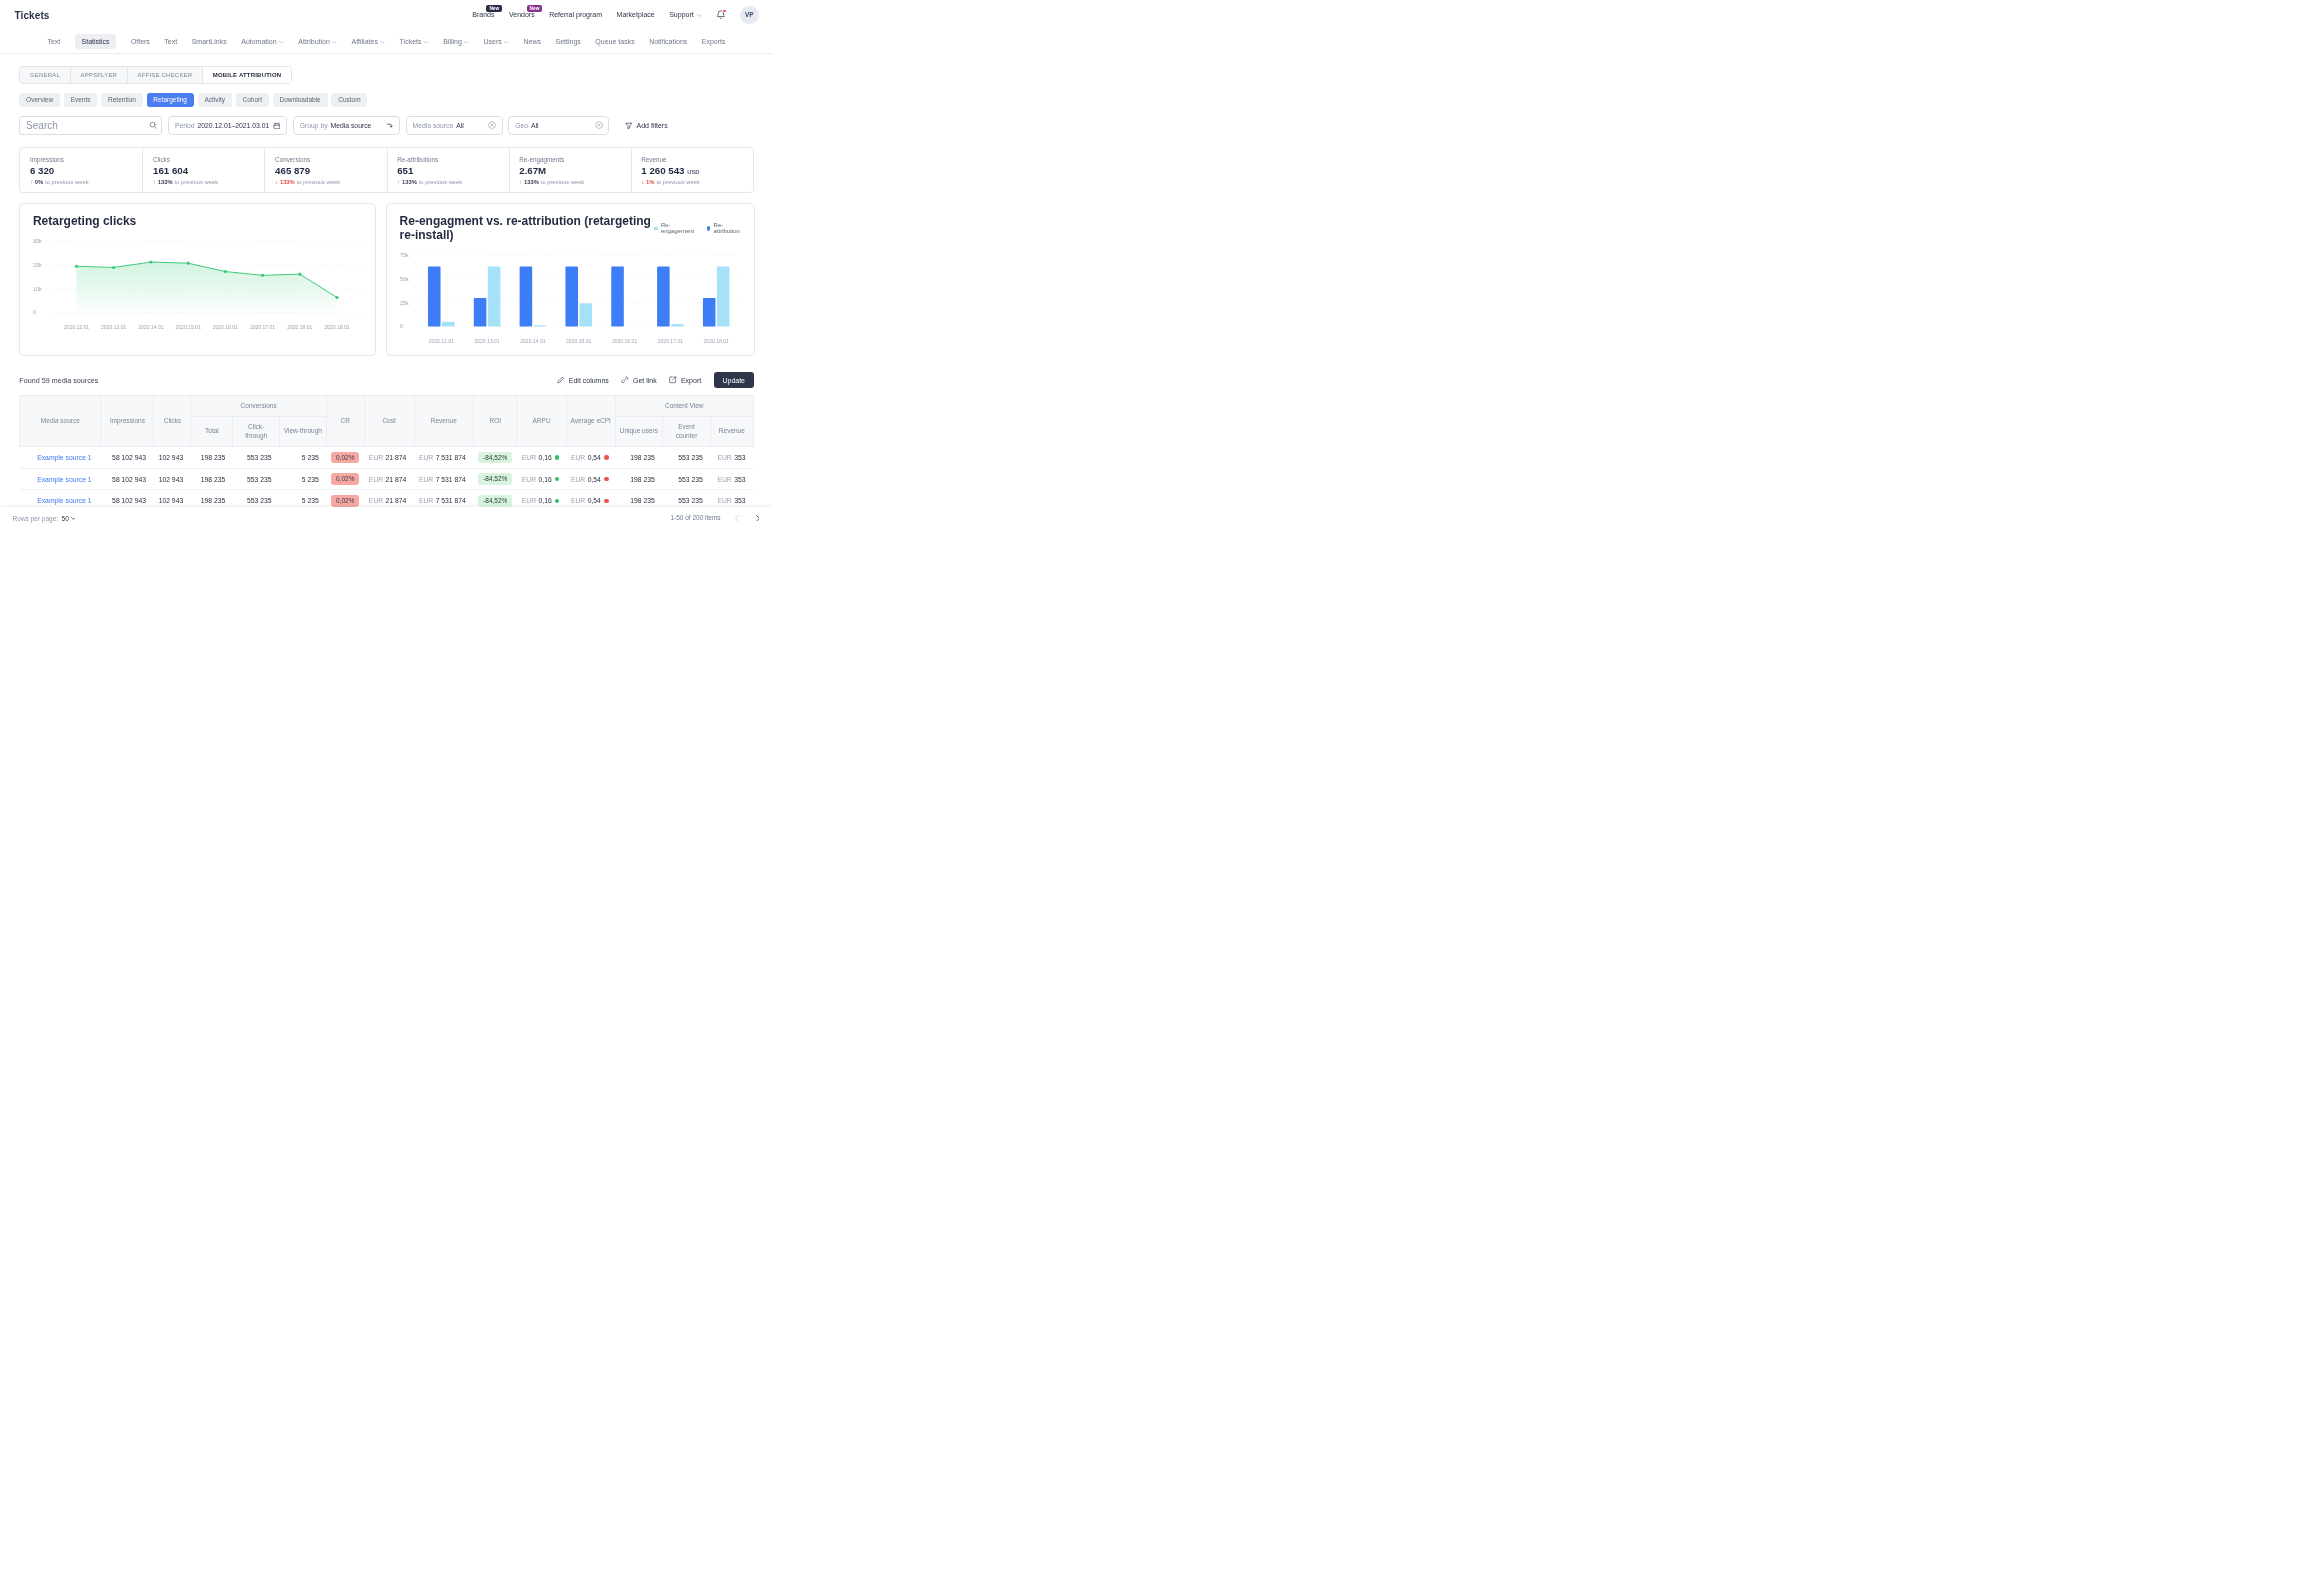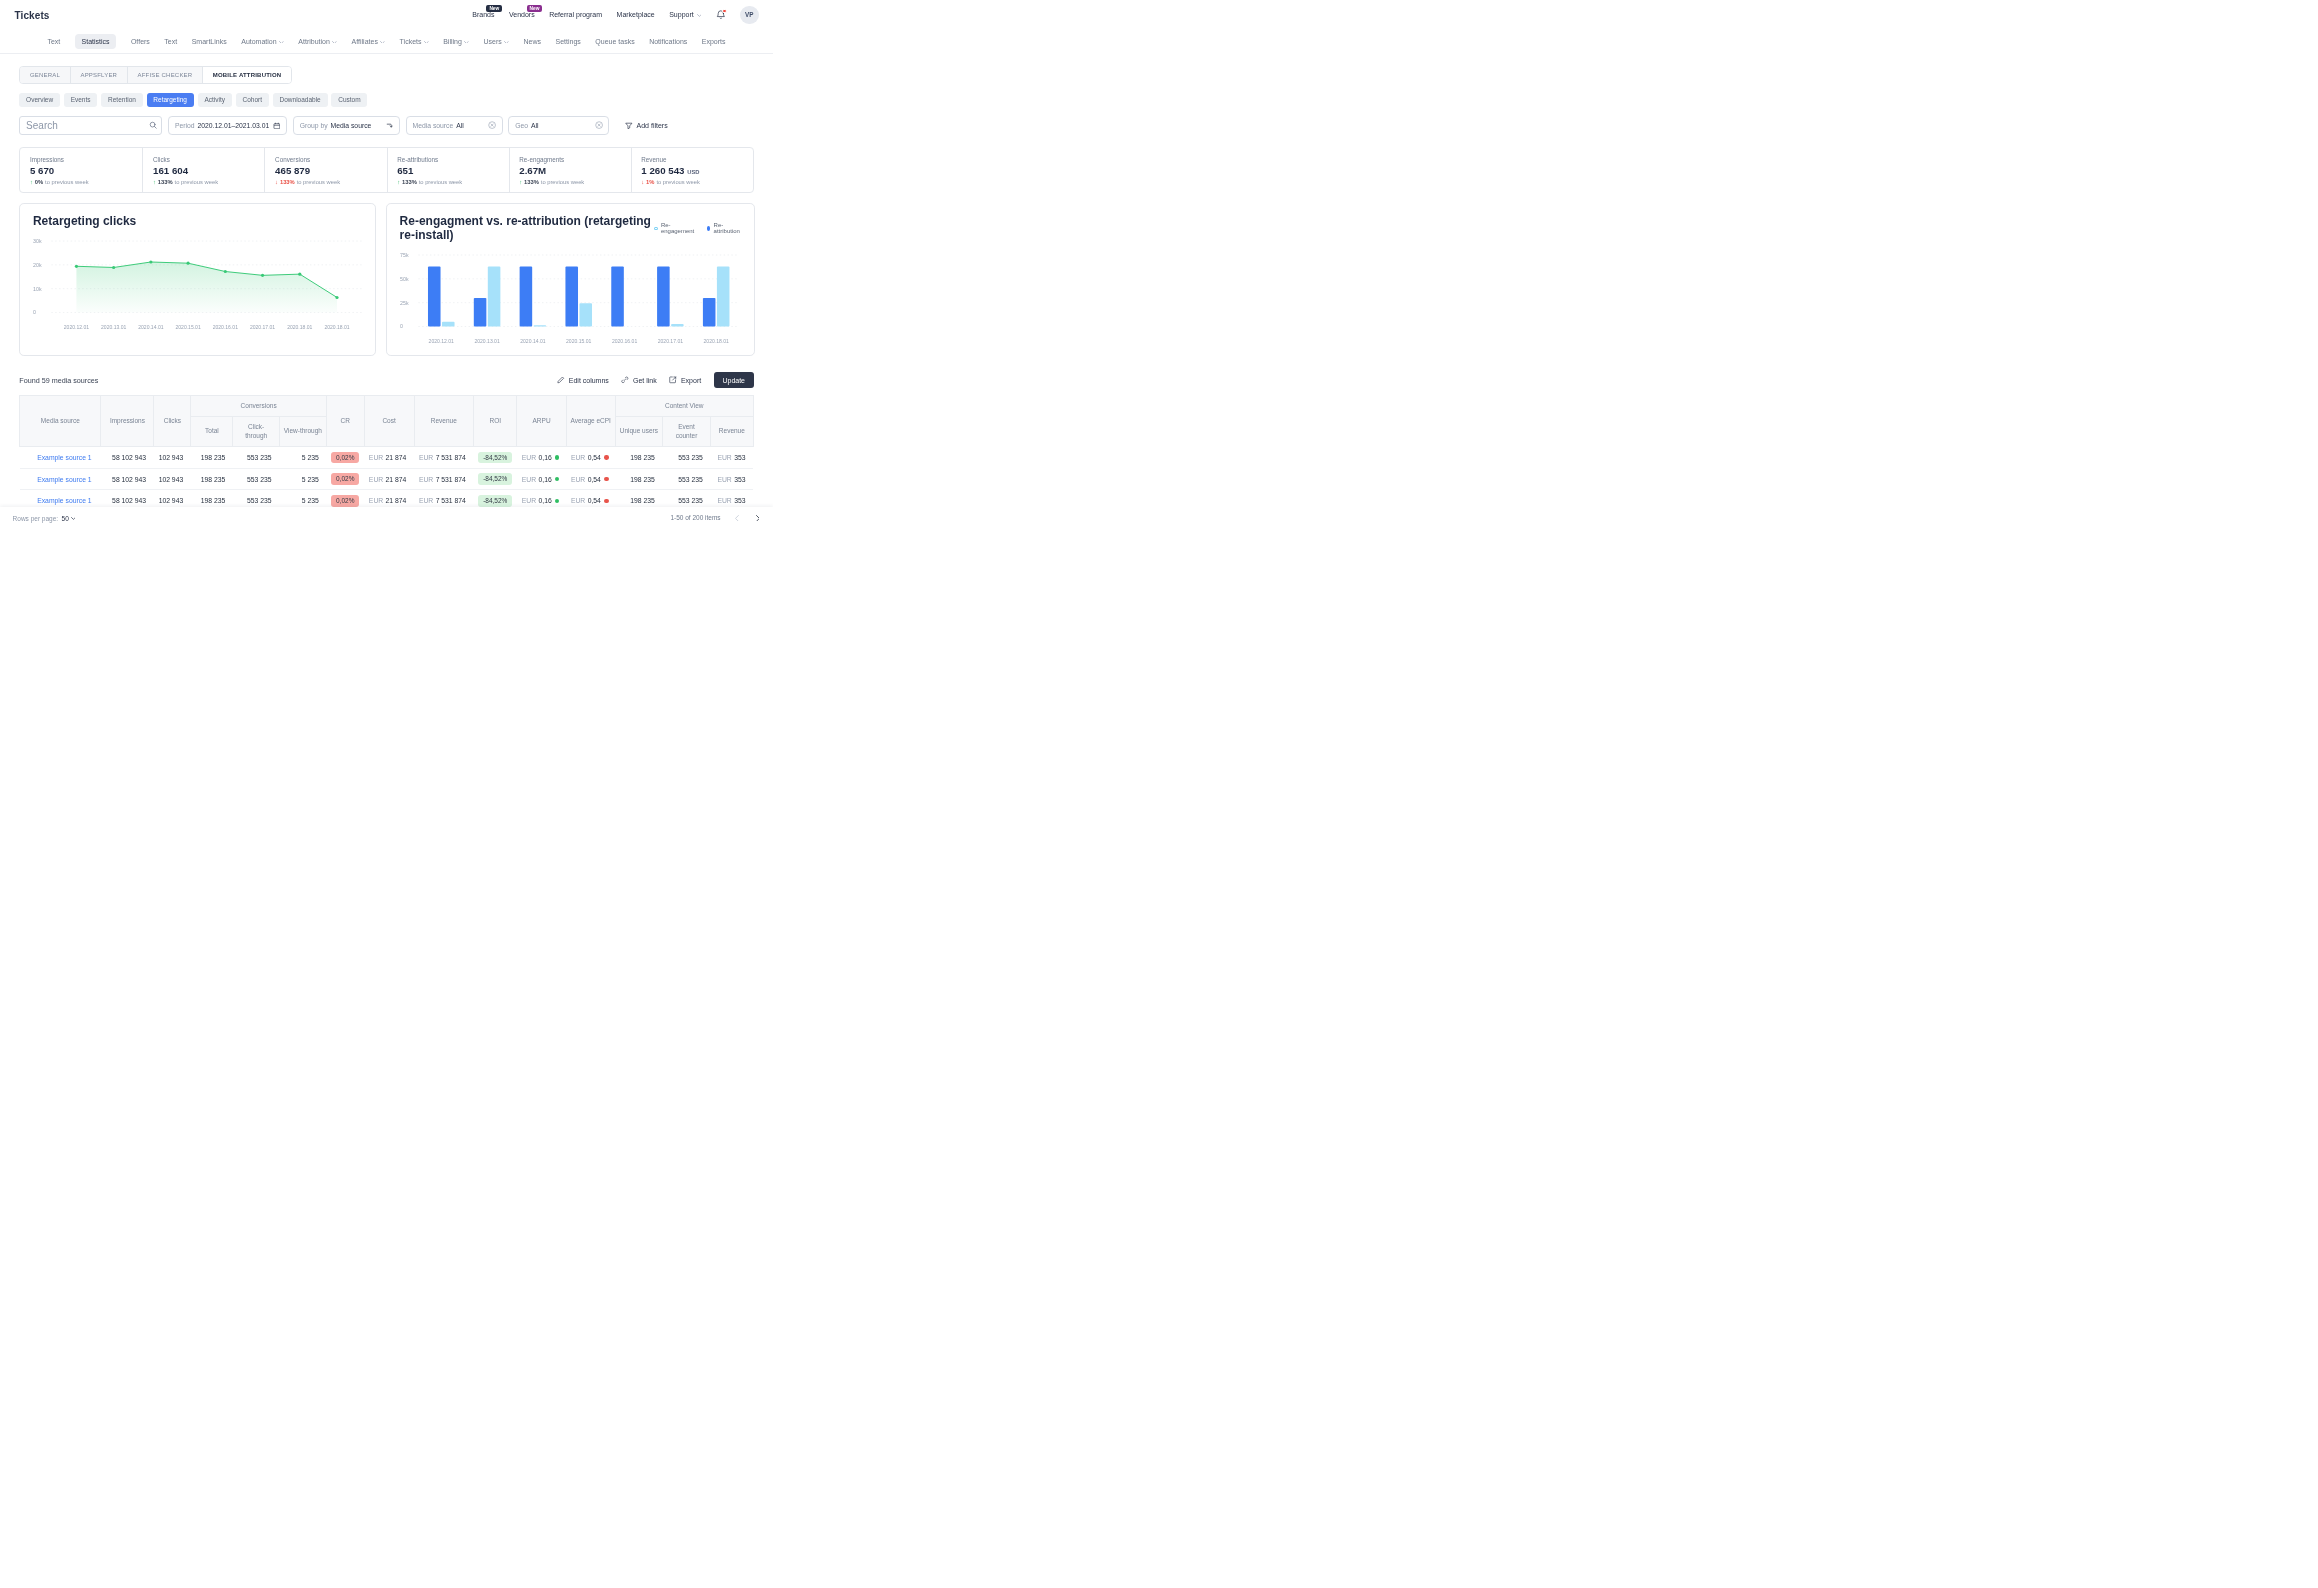--- a/index.html
+++ b/index.html
@@ -313,21 +313,21 @@
             </svg>
         </span>
         <span>Add filters</span>
       </div>
     </div>
 
     <div class="kpi-row" id="kpi-row">
         <div class="kpi">
           <div class="kpi-label">Impressions</div>
           <div class="kpi-value">
-            <span>5 670</span>
+            <span>6 320</span>
           </div>
           <div class="kpi-delta">
             <span class="arrow up">↑</span>
             <span class="pct">0%</span>
             <span>to previous week</span>
           </div>
         </div>
         <div class="kpi">
           <div class="kpi-label">Clicks</div>
           <div class="kpi-value">

